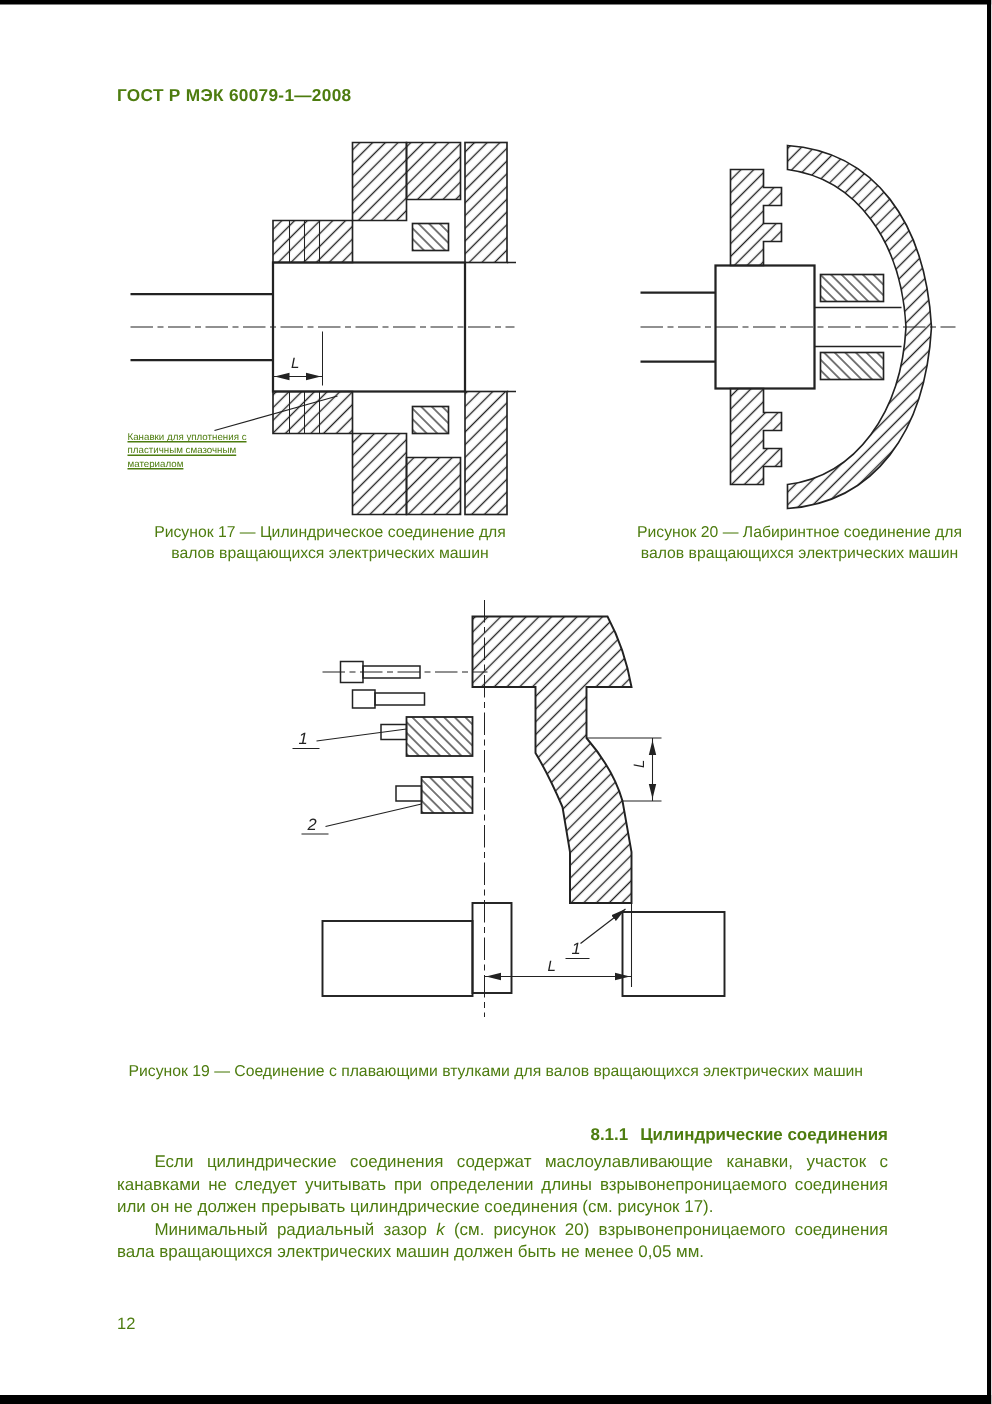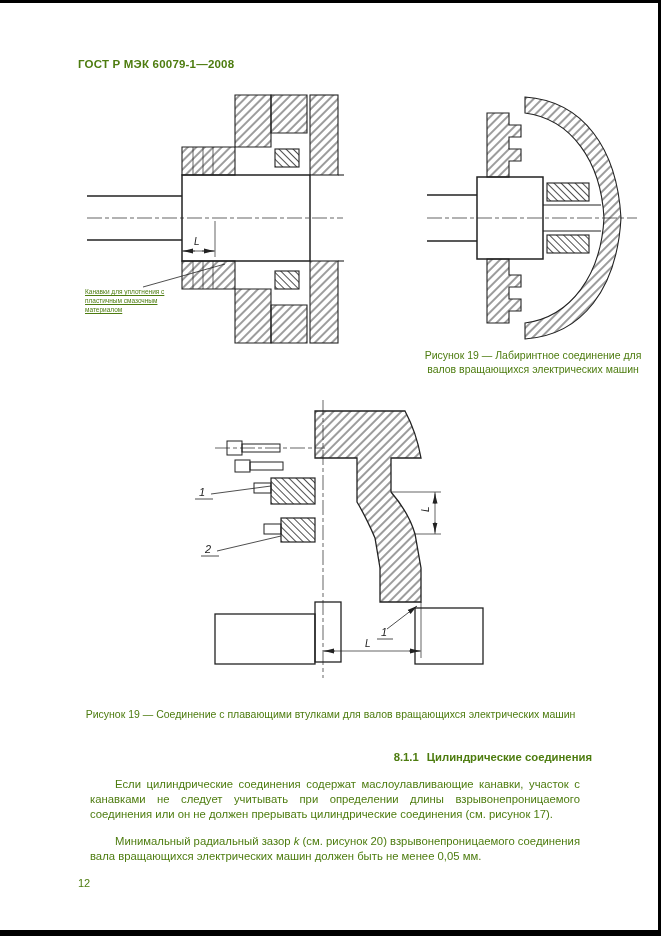--- a/index.html
+++ b/index.html
@@ -18,21 +18,21 @@
   .caption { position:absolute; font-size:10.5px; line-height:13.5px; text-align:center; }
   .caption17 { left:93px;  top:349px; width:254px; }
   .caption18 { left:422px; top:349px; width:222px; }
   .caption19 { left:60px;  top:708px; width:541px; }
   .legend19 { position:absolute; left:0; top:684px; width:661px; text-align:center; font-size:9.5px; }
   .legend19 .num { font-style:italic; }
   .bodytext { position:absolute; left:78px; top:750px; width:514px;
               font-size:11.3px; line-height:15px; text-align:justify; }
   .bodytext .heading { font-weight:bold; margin:0 0 3px 32px; text-align:right; }
   .bodytext .heading .num { margin-right:8px; }
-  .bodytext p { margin:12px; text-indent:25px; }
+  .bodytext p { margin:0; text-indent:25px; }
   .k-italic { font-style:italic; }
   .page-number { position:absolute; left:78px; top:845px; font-size:11px;margin-top:32px; }
   svg { display:block; }
 </style>
 </head>
 <body>
 
 <div class="page">
 
   <div class="edge-top"></div>
@@ -88,20 +88,21 @@
         <line x1="130" y1="128" x2="130" y2="164" stroke-width="0.7"></line>
         <line x1="97" y1="158" x2="130" y2="158" stroke-width="0.7"></line>
         <line x1="110" y1="158" x2="98" y2="158" stroke-width="0.7" marker-end="url(#a17)"></line>
         <line x1="117" y1="158" x2="129" y2="158" stroke-width="0.7" marker-end="url(#a17)"></line>
       </g>
       <text x="109" y="152" font-size="10" font-style="italic" fill="#222">L</text>
       <line x1="58" y1="194" x2="140" y2="171" stroke="#222" stroke-width="0.8"></line>
     </svg>
     <div class="annotation">Канавки для уплотнения с пластичным смазочным материалом</div>
   </div>
+  <div class="caption caption17">Рисунок 17 — Цилиндрическое соединение для валов вращающихся электрических машин</div>
 
   <div class="fig fig18">
     <svg width="215" height="252" viewBox="0 0 215 252">
       <defs>
         <pattern id="h18" width="6" height="6" patternUnits="userSpaceOnUse" patternTransform="rotate(45)">
           <line x1="3" y1="0" x2="3" y2="6" stroke="#222" stroke-width="0.9"></line>
         </pattern>
         <pattern id="h18b" width="5" height="5" patternUnits="userSpaceOnUse" patternTransform="rotate(-45)">
           <line x1="2.5" y1="0" x2="2.5" y2="5" stroke="#222" stroke-width="0.8"></line>
         </pattern>
@@ -120,21 +121,21 @@
       </g>
       <g stroke="#222">
         <path d="M100,4 C158,8 192,55 196,125 C192,195 158,242 100,246 L100,230 C146,224 176,182 179,125 C176,68 146,26 100,20 Z" fill="url(#h18)" stroke-width="1.1"></path>
         <rect x="122" y="90" width="42" height="18" fill="url(#h18b)" stroke-width="1.1"></rect>
         <rect x="122" y="142" width="42" height="18" fill="url(#h18b)" stroke-width="1.1"></rect>
         <line x1="118" y1="112" x2="176" y2="112" stroke-width="1"></line>
         <line x1="118" y1="138" x2="176" y2="138" stroke-width="1"></line>
       </g>
     </svg>
   </div>
-  <div class="caption caption18">Рисунок 19 — Лабиринтное соединение для валов вращающихся электрических машин</div>
+  <div class="caption caption18">Рисунок 20 — Лабиринтное соединение для валов вращающихся электрических машин</div>
 
   <div class="fig fig19">
     <svg width="330" height="286" viewBox="0 0 330 286">
       <defs>
         <pattern id="h19" width="6" height="6" patternUnits="userSpaceOnUse" patternTransform="rotate(45)">
           <line x1="3" y1="0" x2="3" y2="6" stroke="#222" stroke-width="0.9"></line>
         </pattern>
         <pattern id="h19b" width="5" height="5" patternUnits="userSpaceOnUse" patternTransform="rotate(-45)">
           <line x1="2.5" y1="0" x2="2.5" y2="5" stroke="#222" stroke-width="0.8"></line>
         </pattern>

